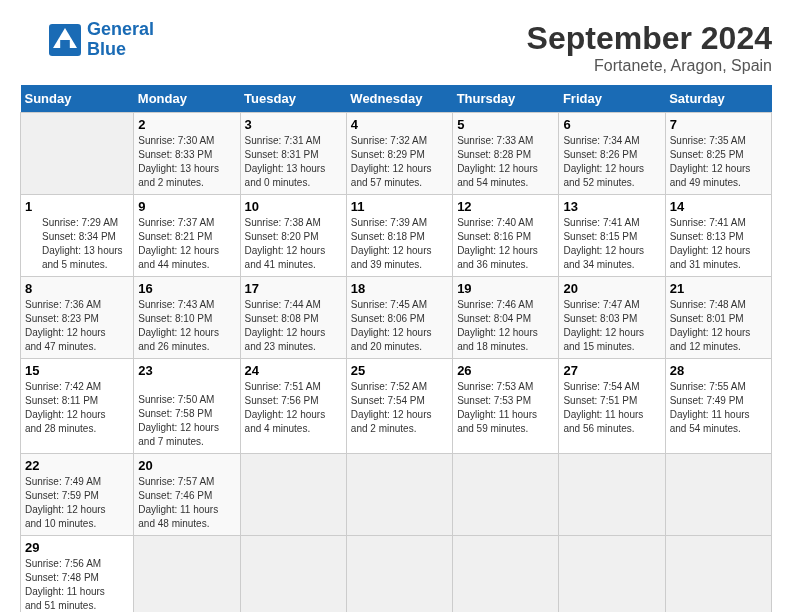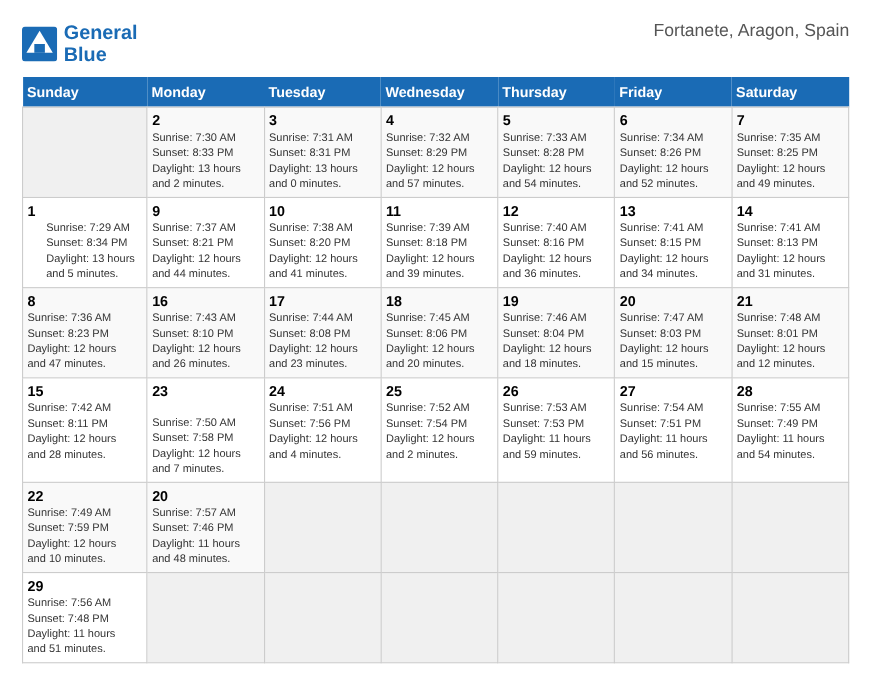--- a/index.html
+++ b/index.html
@@ -13,20 +13,21 @@
     .header {
       display: flex;
       justify-content: space-between;
       align-items: flex-start;
       margin-bottom: 10px;
     }
     .logo {
       display: flex;
       align-items: center;
       gap: 6px;
+      margin-left: 29px;
     }
     .logo-text {
       font-size: 18px;
       font-weight: bold;
       color: #333;
       line-height: 1.1;
     }
     .logo-text span {
       color: #1a6bb5;
     }
@@ -94,20 +95,21 @@
       <rect x="0" y="0" width="40" height="40" fill="#1a6bb5" rx="4"></rect>
       <polygon points="20,5 35,30 5,30" fill="#fff"></polygon>
       <rect x="14" y="20" width="12" height="10" fill="#1a6bb5"></rect>
     </svg>
     <div class="logo-text">
       <div><span>General</span></div>
       <div><span>Blue</span></div>
     </div>
   </div>
   <div class="title-block">
+    <div class="month-title">September 2024</div>
     <div class="location-title">Fortanete, Aragon, Spain</div>
   </div>
 </div>
 
 <table>
   <thead>
     <tr id="header-row">
         <th>Sunday</th>
         <th>Monday</th>
         <th>Tuesday</th>

